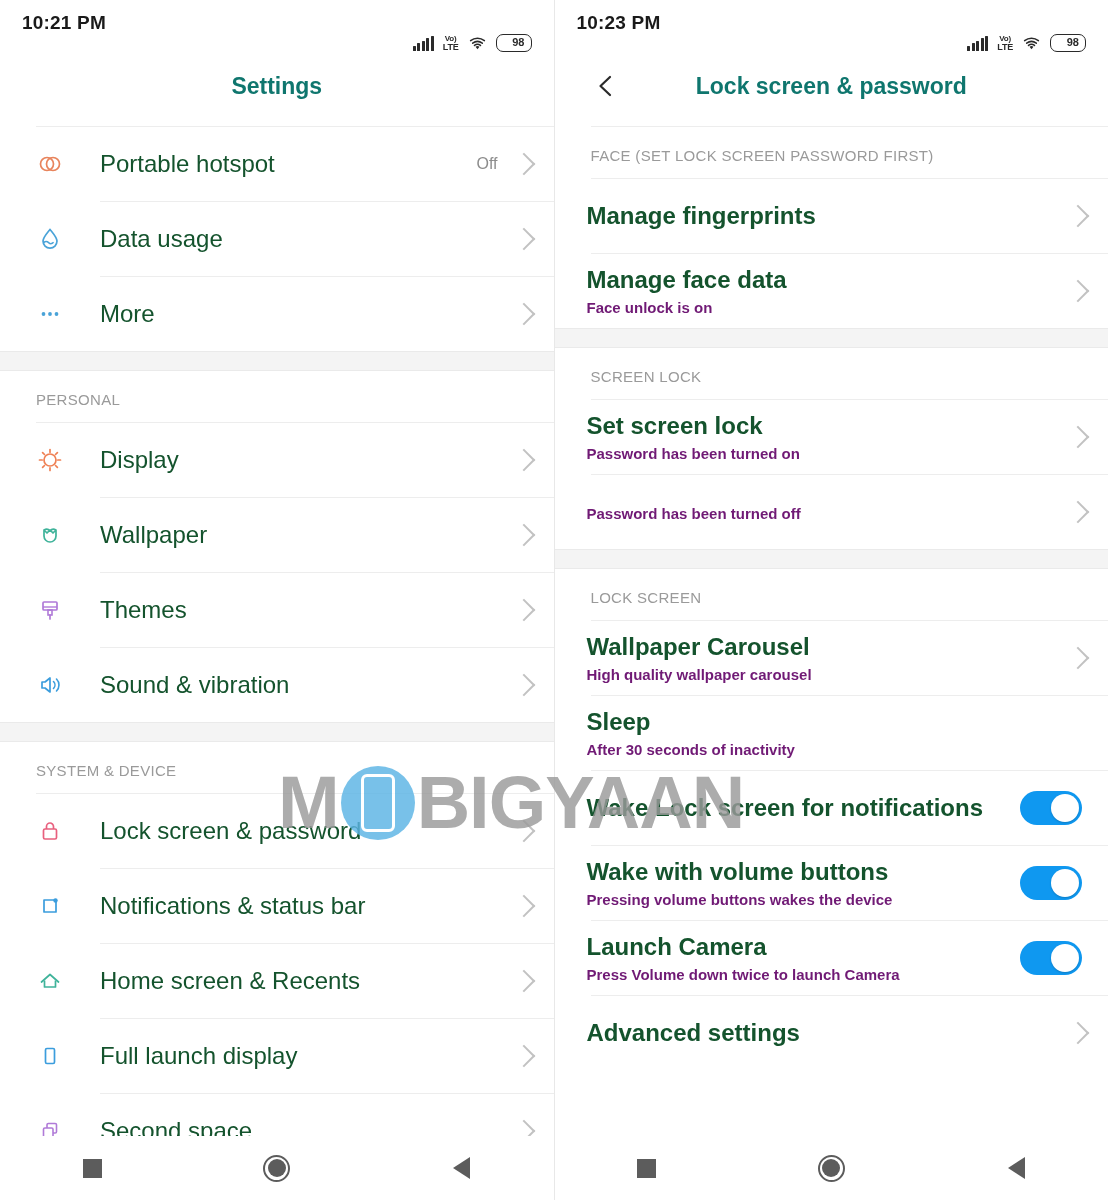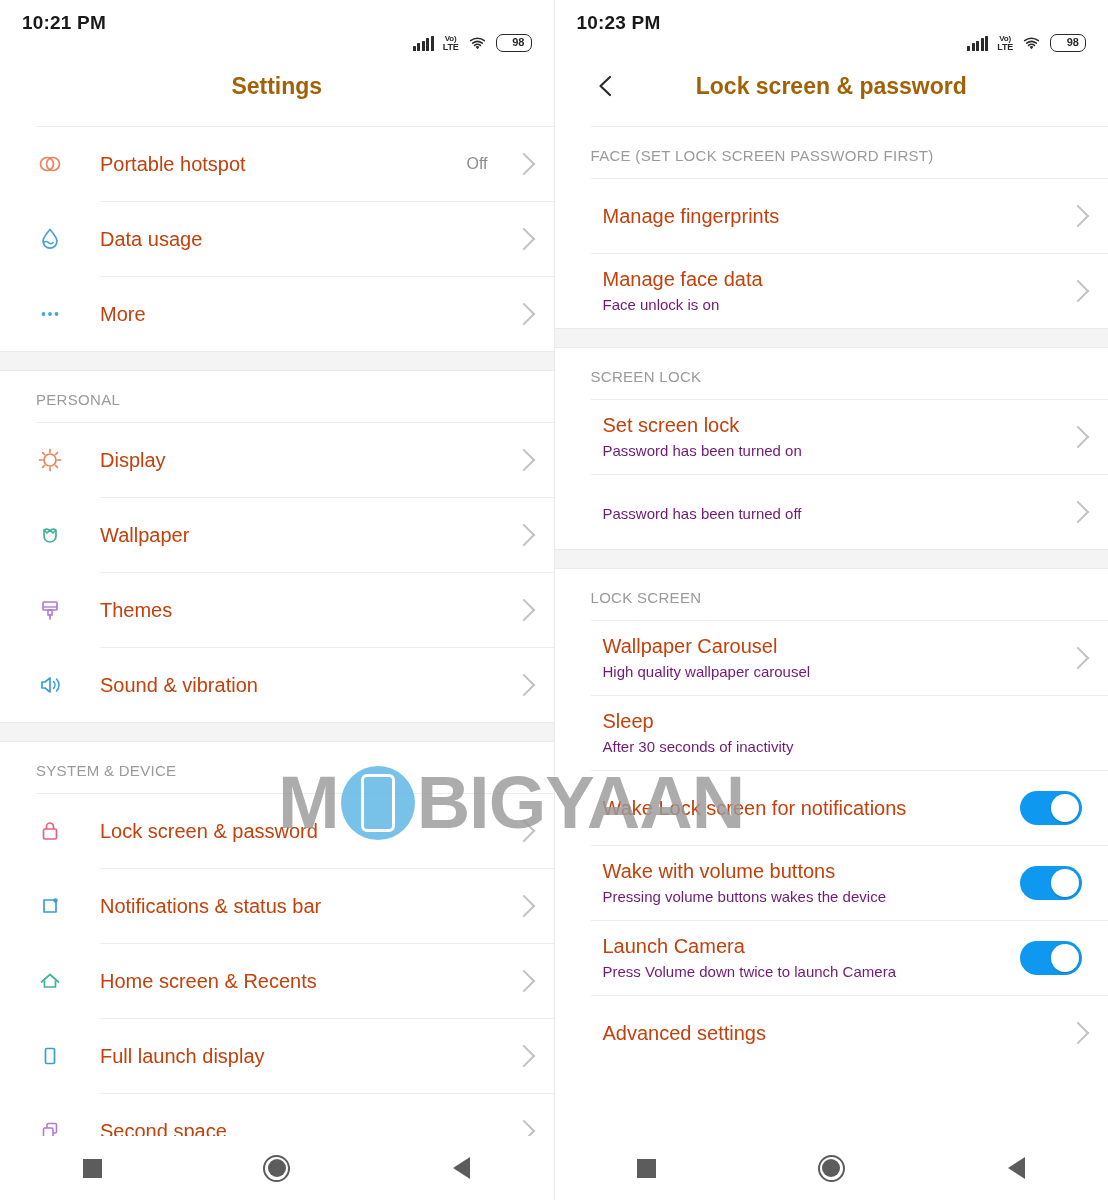--- a/index.html
+++ b/index.html
@@ -34,50 +34,50 @@
   .wifi{position:relative;width:19px;height:15px;}
   .batt{
     border:1.6px solid #2a2a2a;border-radius:7px;
     padding:1px 6px;font-size:11px;font-weight:bold;color:#2a2a2a;
     min-width:22px;text-align:right;line-height:1.2;
   }
 
   
   .titlebar{height:80px;display:flex;align-items:center;position:relative;}
   .titlebar .title{
-    width:100%;text-align:center;font-size:23px;font-weight:bold;color:#a16207;
+    width:100%;text-align:center;font-size:23px;font-weight:bold;color:#0f766e;
   }
   .backbtn{
     position:absolute;left:34px;top:50%;transform:translateY(-50%);
     width:34px;height:34px;display:flex;align-items:center;justify-content:center;
   }
 
   
   .list{position:relative;}
   .group-gap{height:18px;background:#f4f4f4;border-top:1px solid #eaeaea;border-bottom:1px solid #eaeaea;}
   .section-label{
     font-size:15px;color:#9a9a9a;letter-spacing:.3px;
     padding:20px 0 14px 36px;
   }
   .row{
     display:flex;align-items:center;
     min-height:74px;box-sizing:border-box;
     padding-right:22px;position:relative;
   }
   .row .icon-cell{width:100px;flex:none;display:flex;align-items:center;justify-content:center;}
   .row .texts{flex:1;display:flex;flex-direction:column;justify-content:center;}
-  .row .label{font-size:20px;color:#c2410c;line-height:1.25;}
+  .row .label{font-size:24px;color:#14532d;line-height:1.25;}
   .row .sub{font-size:15px;color:#701a75;margin-top:4px;line-height:1.25;}
-  .row .value{font-size:16px;color:#8c8c8c;margin-right:24px;}
+  .row .value{font-size:16px;color:#8c8c8c;margin-right:14px;}
   .chev{flex:none;width:14px;height:14px;border-right:2px solid #c2c2c2;border-top:2px solid #c2c2c2;transform:rotate(45deg);margin-left:4px;}
   .sep{height:1px;background:#ededed;margin-left:100px;}
   .sep.full{margin-left:36px;}
 
   
-  .panel.right .row{padding-left:48px;}
+  .panel.right .row{padding-left:32px;font-weight:bold;}
   .panel.right .row.with-toggle{padding-right:26px;align-items:center;}
 
   
   .toggle{
     width:62px;height:34px;border-radius:17px;background:#0f98f0;position:relative;flex:none;
   }
   .toggle .knob{
     position:absolute;top:3px;right:3px;width:28px;height:28px;border-radius:50%;background:#fff;
     box-shadow:0 1px 2px rgba(0,0,0,.18);
   }

